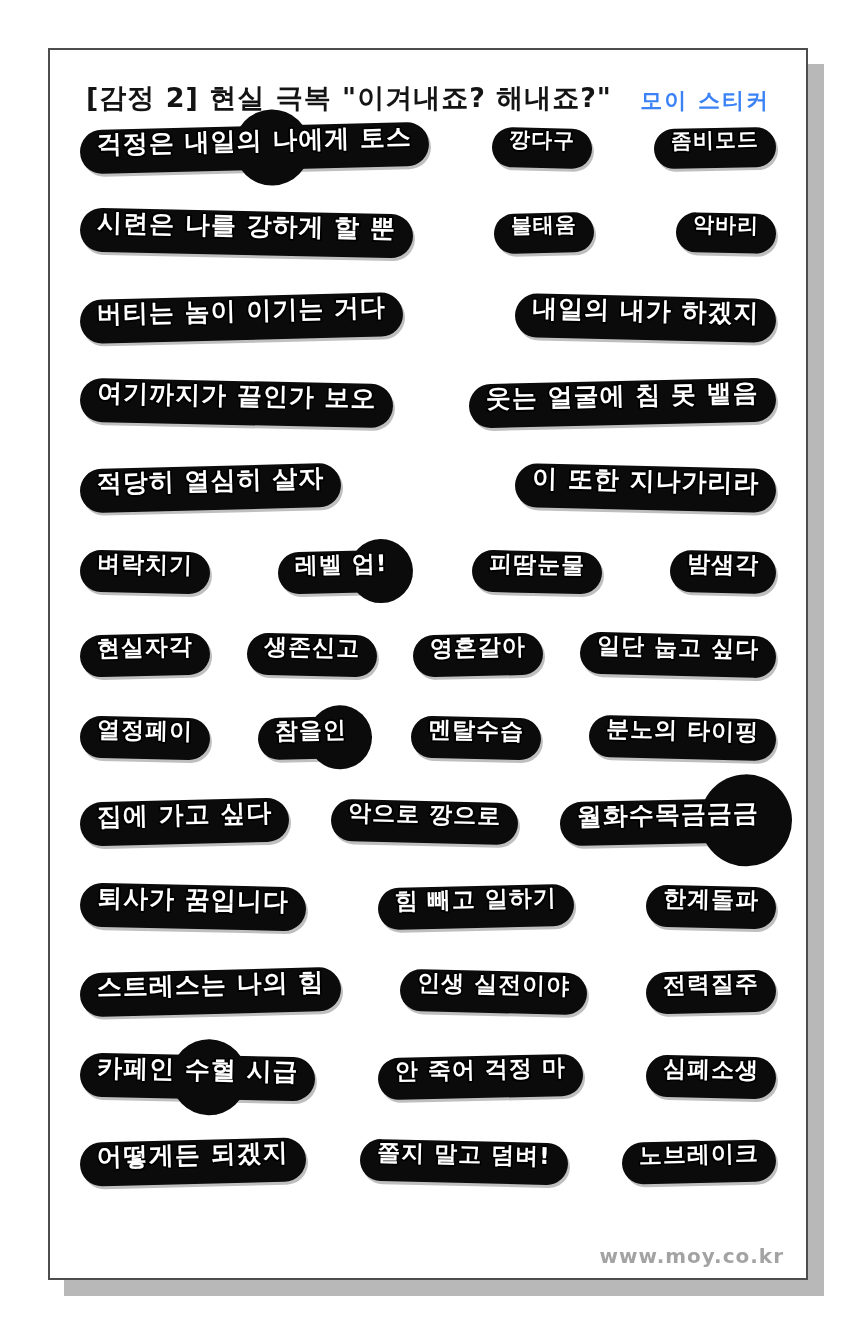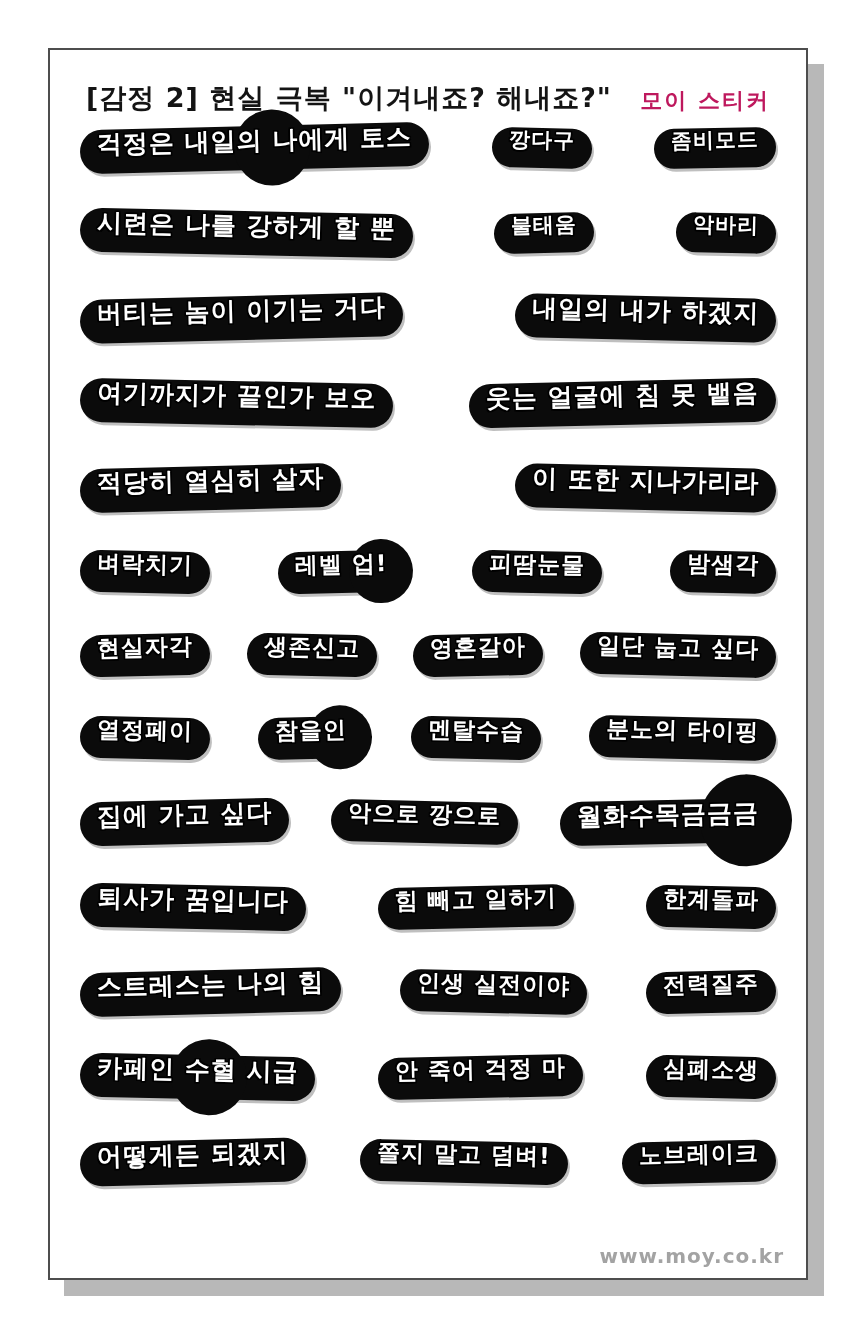--- a/index.html
+++ b/index.html
@@ -14,21 +14,21 @@
     padding:26px 30px 40px 30px;
   }
   .titlebar{
     display:flex;justify-content:space-between;align-items:flex-end;
     margin:4px 6px 10px 6px;
   }
   .title{
     font-size:27px;font-weight:bold;color:#141414;letter-spacing:1px;
   }
   .brand{
-    font-size:22px;font-weight:bold;color:#be185d;letter-spacing:2px;white-space:nowrap;margin-left:14px;
+    font-size:22px;font-weight:bold;color:#3b82f6;letter-spacing:2px;white-space:nowrap;margin-left:14px;
   }
   .rows{
     display:flex;flex-direction:column;justify-content:space-between;
     height:1058px;margin-top:6px;
   }
   .row{
     display:flex;align-items:center;justify-content:space-between;
   }
   .sticker{
     position:relative;display:inline-flex;align-items:center;justify-content:center;

